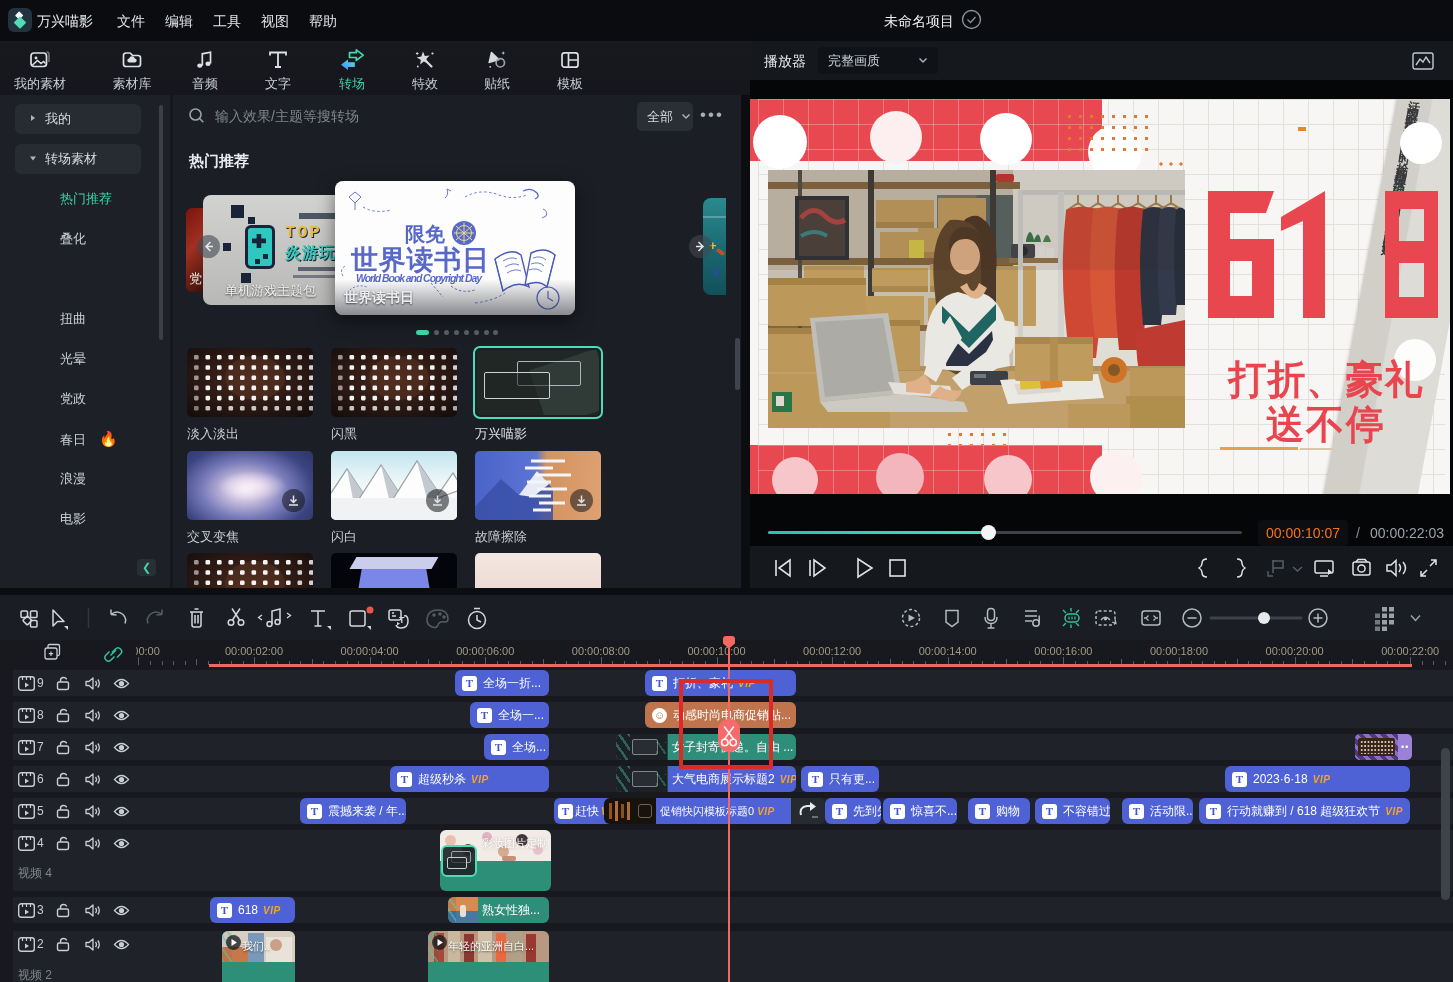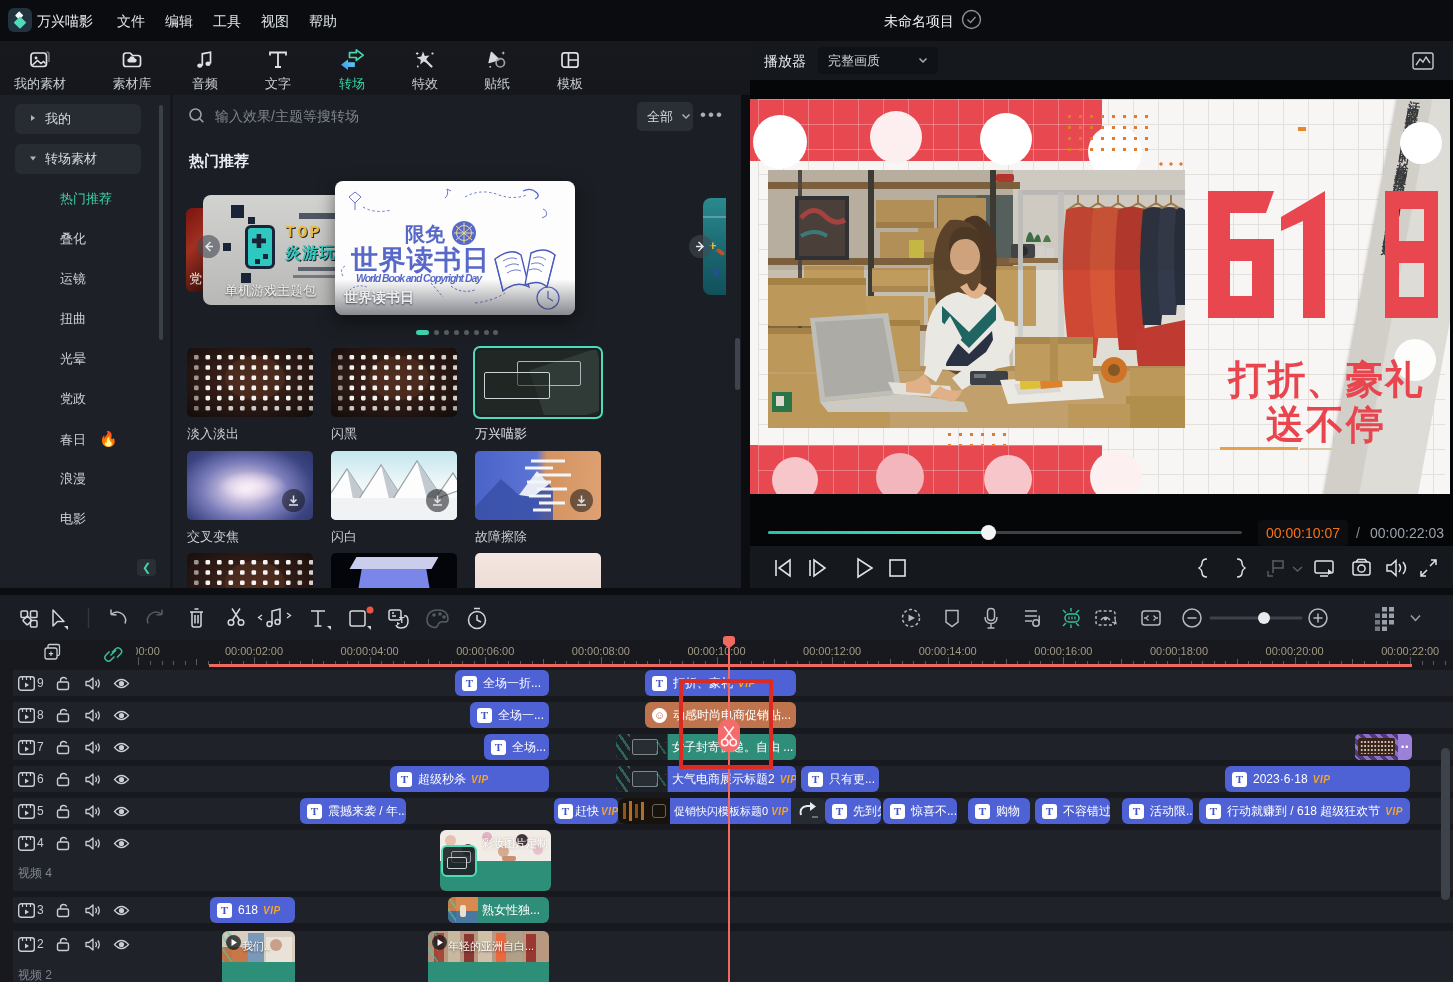--- a/index.html
+++ b/index.html
@@ -175,21 +175,20 @@
   <div id="leftpanel" class="abs">
     <div id="sidebar" class="abs">
       <div class="abs side-group" style="top:9px"><span class="tri"><svg width="8" height="8" viewBox="0 0 8 8">
               <path d="M2 1 L6 4 L2 7 Z" fill="#aeb4ba"></path>
             </svg></span>我的</div>
       <div class="abs side-group" style="top:49px"><span class="tri"><svg width="8" height="8" viewBox="0 0 8 8">
               <path d="M1 2.5 L7 2.5 L4 6.5 Z" fill="#aeb4ba"></path>
             </svg></span>转场素材</div>
       <div class="abs side-item sel" style="top:84px">热门推荐</div>
       <div class="abs side-item" style="top:124px">叠化</div>
-      <div class="abs side-item" style="top:164px">运镜</div>
       <div class="abs side-item" style="top:204px">扭曲</div>
       <div class="abs side-item" style="top:284px">党政</div>
       <div class="abs side-item" style="top:244px">光晕</div>
       <div class="abs side-item" style="top:324px">春日<span style="margin-left:13px;font-size:15px">🔥</span></div>
       <div class="abs side-item" style="top:364px">浪漫</div>
       <div class="abs side-item" style="top:404px">电影</div>
       <div id="side-scroll" class="abs"></div>
       <div id="collapse-btn" class="abs">❮</div>
     </div>
     <div id="sidebar-divider" class="abs"></div>
@@ -1210,21 +1209,21 @@
           </div>
           <div class="clip " style="left:300px;width:106px">
             <span class="tbadge">T</span>
             <span>震撼来袭 / 年...</span>
           </div>
           <div class="clip " style="left:554px;width:64px">
             <span class="tbadge" style="margin:0 2px 0 4px">T</span>
             <span>赶快</span>
             <span class="vip" style="margin-left:2px">VIP</span>
           </div>
-          <div class="clip" style="left:618px;width:199px;border-radius:6px 0 0 6px">
+          <div class="clip" style="left:604px;width:199px;border-radius:6px 0 0 6px">
             <div style="width:52px;height:26px;flex:none;position:relative;background:#17120c;overflow:hidden">
               <div class="abs" style="left:5px;top:5px;width:2.5px;height:16px;background:#a86020;opacity:.85"></div>
               <div class="abs" style="left:11px;top:3px;width:3px;height:20px;background:#c87830;opacity:.9"></div>
               <div class="abs" style="left:17px;top:6px;width:2.5px;height:14px;background:#a86020;opacity:.8"></div>
               <div class="abs" style="left:23px;top:4px;width:3px;height:18px;background:#c88038;opacity:.85"></div>
               <div class="abs" style="left:34px;top:6px;width:14px;height:14px;border-radius:3px;border:1px solid #6a645c"></div>
             </div>
             <span style="margin-left:4px;font-size:11px">促销快闪模板标题0</span>
             <span class="vip" style="margin-left:3px">VIP</span>
           </div>

